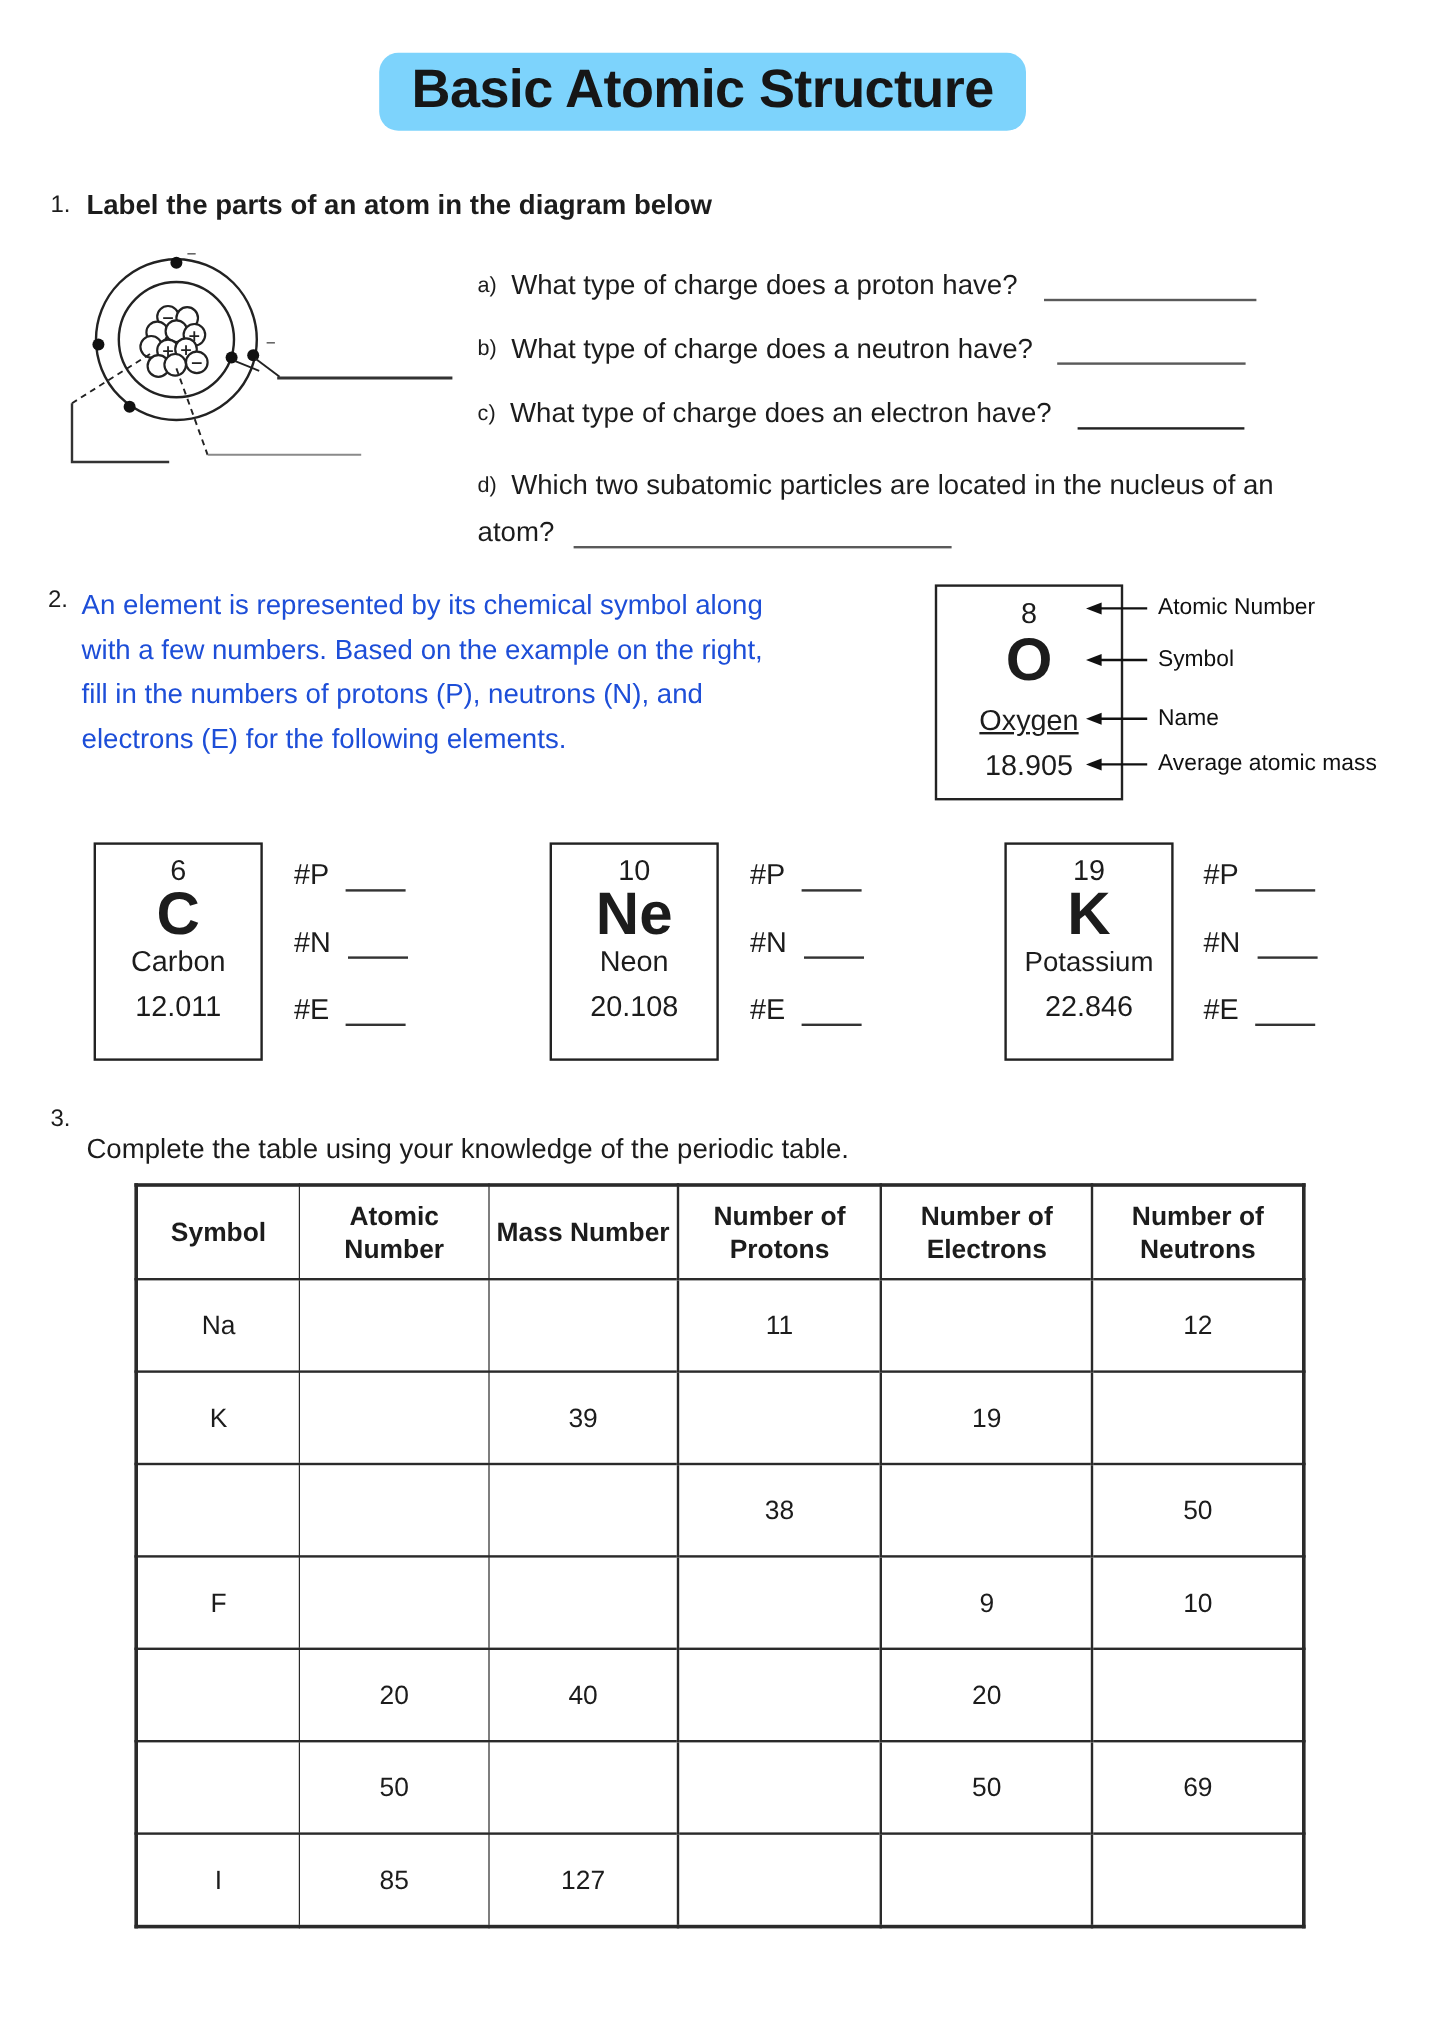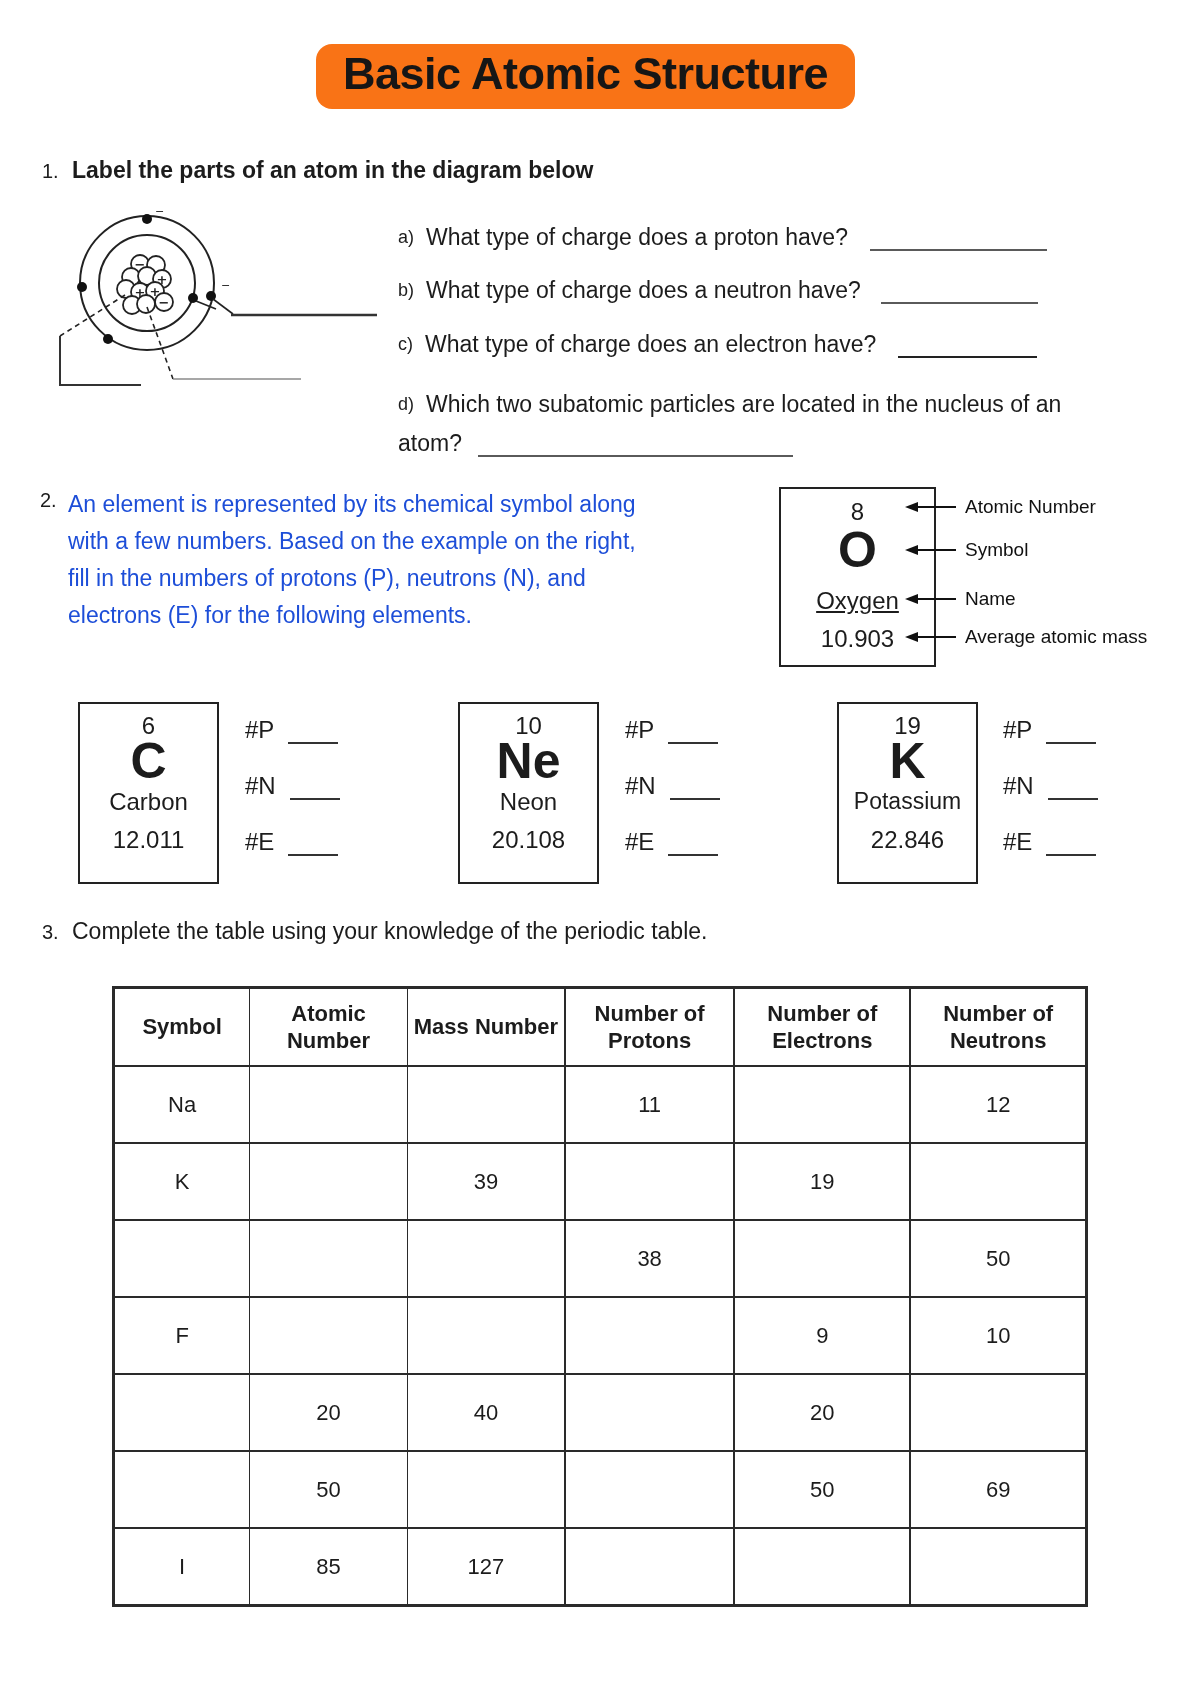--- a/index.html
+++ b/index.html
@@ -5,21 +5,21 @@
   html,body{margin:0;padding:0;background:#ffffff;}
   .page{
     position:relative;width:1200px;height:1701px;margin:0 auto;
     background:#ffffff;color:#1c1c1c;
     font-family:"Liberation Sans","DejaVu Sans",sans-serif;
     overflow:hidden;
   }
   
   .title-pill{
     position:absolute;left:316px;top:44px;
-    background:#f97316;border-radius:16px;
+    background:#7dd3fc;border-radius:16px;
     padding:4px 27px 9px 27px;
     font-size:45px;font-weight:700;letter-spacing:-0.5px;color:#161616;
     white-space:nowrap;
   }
   
   .qnum{position:absolute;font-size:20px;font-weight:400;color:#1c1c1c;}
   .qtext{position:absolute;font-size:23px;color:#1c1c1c;}
   
   .atom-svg{position:absolute;left:25px;top:195px;}
   
@@ -141,21 +141,21 @@
     <span class="lbl">d)</span><span>Which two subatomic particles are located in the nucleus of an atom?</span><span class="ansline" style="width:315px;margin-left:16px;"></span>
   </div>
 
   <div class="qnum" style="left:40px;top:489px;">2.</div>
   <div class="q2-para">An element is represented by its chemical symbol along with a few numbers. Based on the example on the right, fill in the numbers of protons (P), neutrons (N), and electrons (E) for the following elements.</div>
 
   <div class="elem-box" style="left:779px;top:487px;width:153px;height:176px;">
     <div class="num" style="top:9px;">8</div>
     <div class="sym" style="top:32px;">O</div>
     <div class="name" style="top:98px;text-decoration:underline;">Oxygen</div>
-    <div class="mass" style="top:136px;">10.903</div>
+    <div class="mass" style="top:136px;">18.905</div>
   </div>
 
   <div class="ox-label-row" style="left:905px;top:496px;">
     <svg width="52" height="12">
         <line x1="10" y1="6" x2="51" y2="6" stroke="#111" stroke-width="2"></line>
         <polygon points="0,6 13,1 13,11" fill="#111"></polygon>
       </svg>
     <span class="txt">Atomic Number</span>
   </div>
   <div class="ox-label-row" style="left:905px;top:539px;">
@@ -204,21 +204,21 @@
     <div class="num">19</div>
     <div class="sym">K</div>
     <div class="name" style="font-size:23px;">Potassium</div>
     <div class="mass">22.846</div>
   </div>
   <div class="pne-row" style="left:1003px;top:716px;"><span>#P</span><span class="blank"></span></div>
   <div class="pne-row" style="left:1003px;top:772px;"><span>#N</span><span class="blank"></span></div>
   <div class="pne-row" style="left:1003px;top:828px;"><span>#E</span><span class="blank"></span></div>
 
   <div class="qnum" style="left:42px;top:921px;">3.</div>
-  <div class="qtext" style="left:72px;top:918px;">Complete the table using your knowledge of the periodic table.</div>
+  <div class="qtext" style="left:72px;top:944px;">Complete the table using your knowledge of the periodic table.</div>
 
   <table class="q3-table">
     <colgroup>
       <col class="c1">
         <col class="c2">
         <col class="c3">
         <col class="c4">
         <col class="c5">
         <col class="c6">
     </colgroup>

